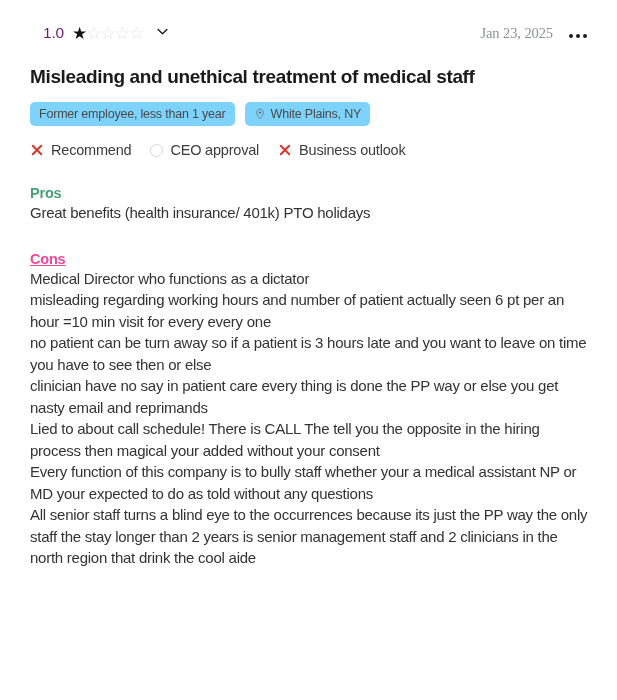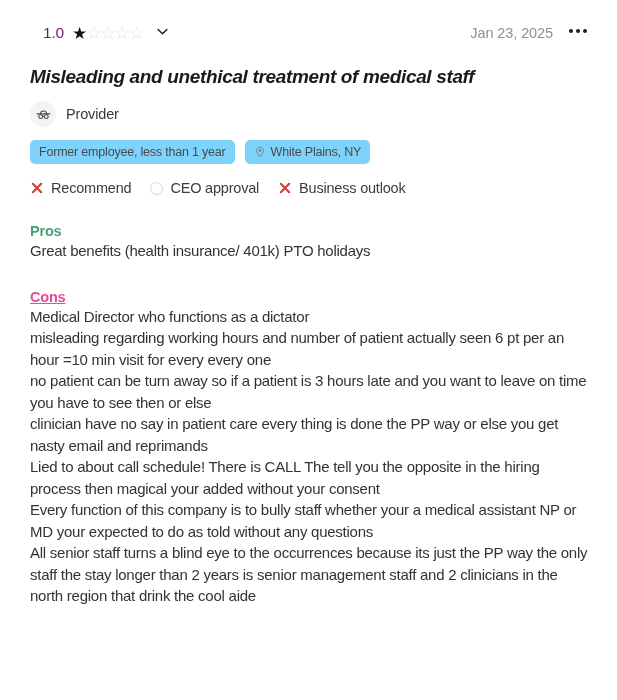--- a/index.html
+++ b/index.html
@@ -56,22 +56,23 @@
   }
   .star.filled {
     color: #11131a;
   }
   .chevron-down {
     margin-left: 5px;
     display: inline-block;
   }
   .date-group {
     display: flex;
-    align-items: flex-start;
+    align-items: flex-end;
     gap: 14px;
+    font-family: Liberation Serif, serif;
   }
   .review-date {
     font-size: 14.5px;
     color: #8d9196;
     letter-spacing: -0.1px;
   }
   .kebab {
     display: flex;
     gap: 3px;
     align-items: center;
@@ -86,21 +87,20 @@
   }
 
   
   .review-title {
     margin: 17px 0 0 0;
     font-size: 19px;
     font-weight: 700;
     color: #1a1a1a;
     letter-spacing: -0.35px;
     line-height: 24px;
-    font-style: italic;
   }
 
   
   .author-row {
     display: flex;
     align-items: center;
     gap: 10px;
     margin-top: 12px;
   }
   .avatar {
@@ -225,32 +225,20 @@
       <span class="kebab">
         <span></span>
         <span></span>
         <span></span>
       </span>
     </div>
   </div>
 
   <h1 class="review-title">Misleading and unethical treatment of medical staff</h1>
 
-  <div class="author-row">
-    <span class="avatar">
-      <svg width="17" height="17" viewBox="0 0 24 24" aria-hidden="true">
-        <path d="M3 11 h18" stroke="#4a4a4a" stroke-width="1.7" stroke-linecap="round" fill="none"></path>
-        <path d="M7.5 11 C7.8 8.2 8.6 7 12 7 C15.4 7 16.2 8.2 16.5 11" stroke="#4a4a4a" stroke-width="1.6" fill="none" stroke-linecap="round"></path>
-        <circle cx="8.1" cy="15" r="2.7" stroke="#4a4a4a" stroke-width="1.6" fill="none"></circle>
-        <circle cx="15.9" cy="15" r="2.7" stroke="#4a4a4a" stroke-width="1.6" fill="none"></circle>
-        <path d="M10.8 14.6 h2.4" stroke="#4a4a4a" stroke-width="1.5" stroke-linecap="round" fill="none"></path>
-      </svg>
-    </span>
-    <span class="author-name">Provider</span>
-  </div>
 
   <div class="chips-row">
     <span class="chip">
       <span>Former employee, less than 1 year</span>
     </span>
     <span class="chip">
       <span style="display:flex;align-items:center;">
         <svg width="12" height="12" viewBox="0 0 16 16" aria-hidden="true">
           <path d="M8 1.6 C5.5 1.6 3.5 3.6 3.5 6.1 C3.5 9.4 8 14.4 8 14.4 C8 14.4 12.5 9.4 12.5 6.1 C12.5 3.6 10.5 1.6 8 1.6 Z" fill="none" stroke="#6f6f6f" stroke-width="1.1"></path>
           <circle cx="8" cy="6.1" r="1.6" fill="#6f6f6f"></circle>

